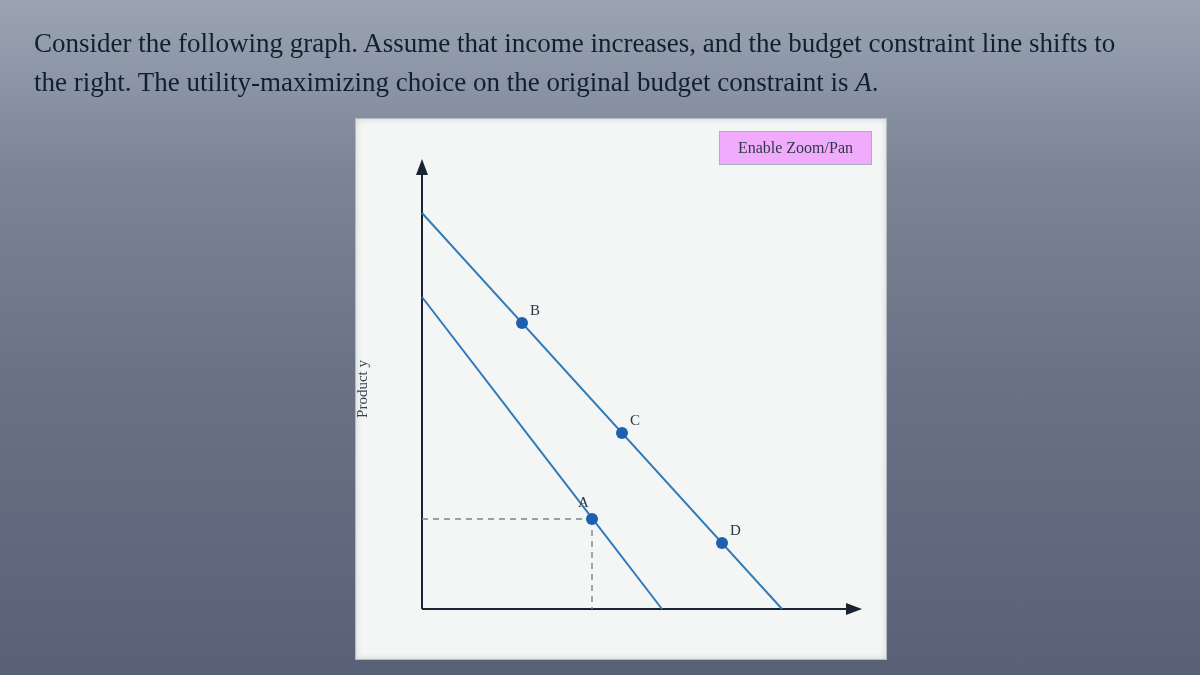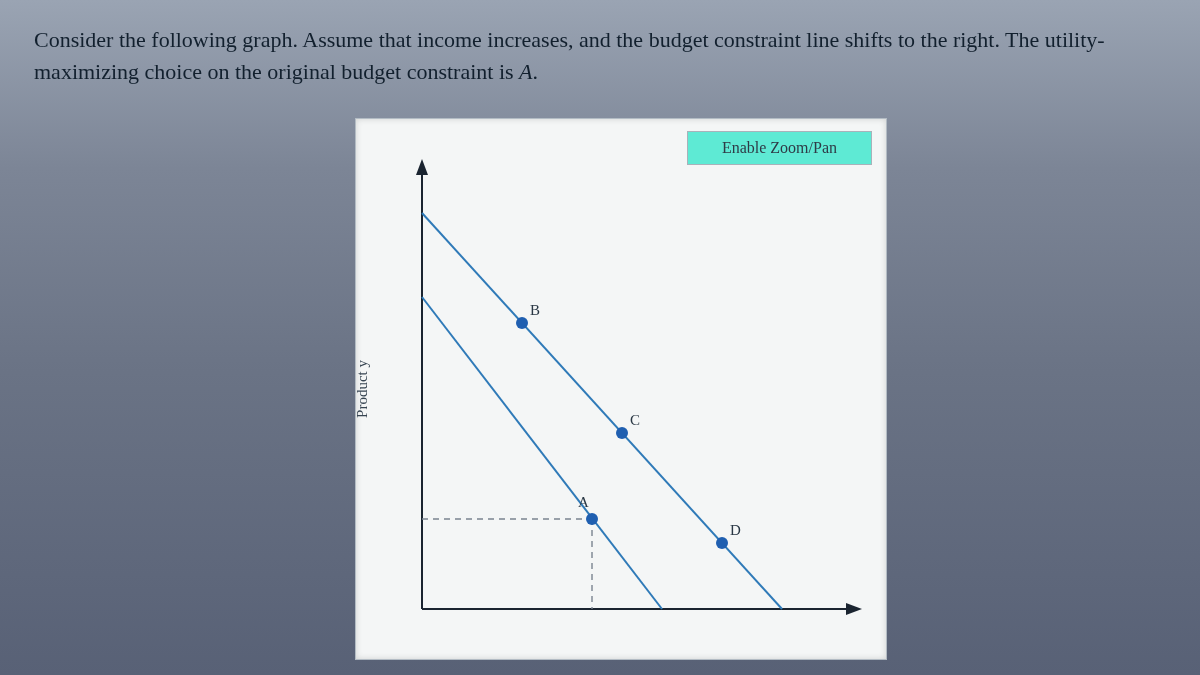--- a/index.html
+++ b/index.html
@@ -1,24 +1,24 @@
 <!DOCTYPE html>
 <html><head>
 <meta charset="utf-8">
 <style>
   html,body{margin:0;padding:0;width:1200px;height:675px;overflow:hidden;
     font-family:Georgia,"Times New Roman",serif;
     background:linear-gradient(180deg,#9aa4b3 0%,#7c8596 25%,#6a7385 55%,#586176 100%);
     color:#1e2a3a;}
-  .question{padding:24px 54px 0 34px;font-size:22px;line-height:1.45;color:#12202e;}
+  .question{padding:24px 54px 0 34px;font-size:27px;line-height:1.45;color:#12202e;}
   .question i{font-style:italic;}
   .graph-wrap{position:absolute;left:355px;top:118px;width:530px;height:540px;
     background:#f4f6f6;border:1px solid #b3bcc4;box-shadow:0 0 6px rgba(0,0,0,.15) inset;}
-  .zoom-btn{position:absolute;right:14px;top:12px;padding:7px 34px;
-    border:1px solid #a9b2ba;background:#5eead4;font-family:Georgia,serif;
+  .zoom-btn{position:absolute;right:14px;top:12px;padding:7px 18px;
+    border:1px solid #a9b2ba;background:#f0abfc;font-family:Georgia,serif;
     font-size:16px;color:#2f3a46;cursor:pointer;}
   .ylabel{position:absolute;left:6px;top:50%;transform:translate(-50%,-50%) rotate(-90deg);
     transform-origin:center;font-size:15px;color:#374552;white-space:nowrap;}
   svg{position:absolute;left:46px;top:30px;}
   .axis{stroke:#1a2430;stroke-width:2;fill:none;}
   .arrow{fill:#1a2430;}
   .bc{stroke:#2f7ab8;stroke-width:2;fill:none;}
   .dash{stroke:#7a8490;stroke-width:1.4;fill:none;stroke-dasharray:6 5;}
   .pt{fill:#1f5fb0;}
   .ptlbl{font-family:Georgia,serif;font-size:15px;fill:#293744;}

